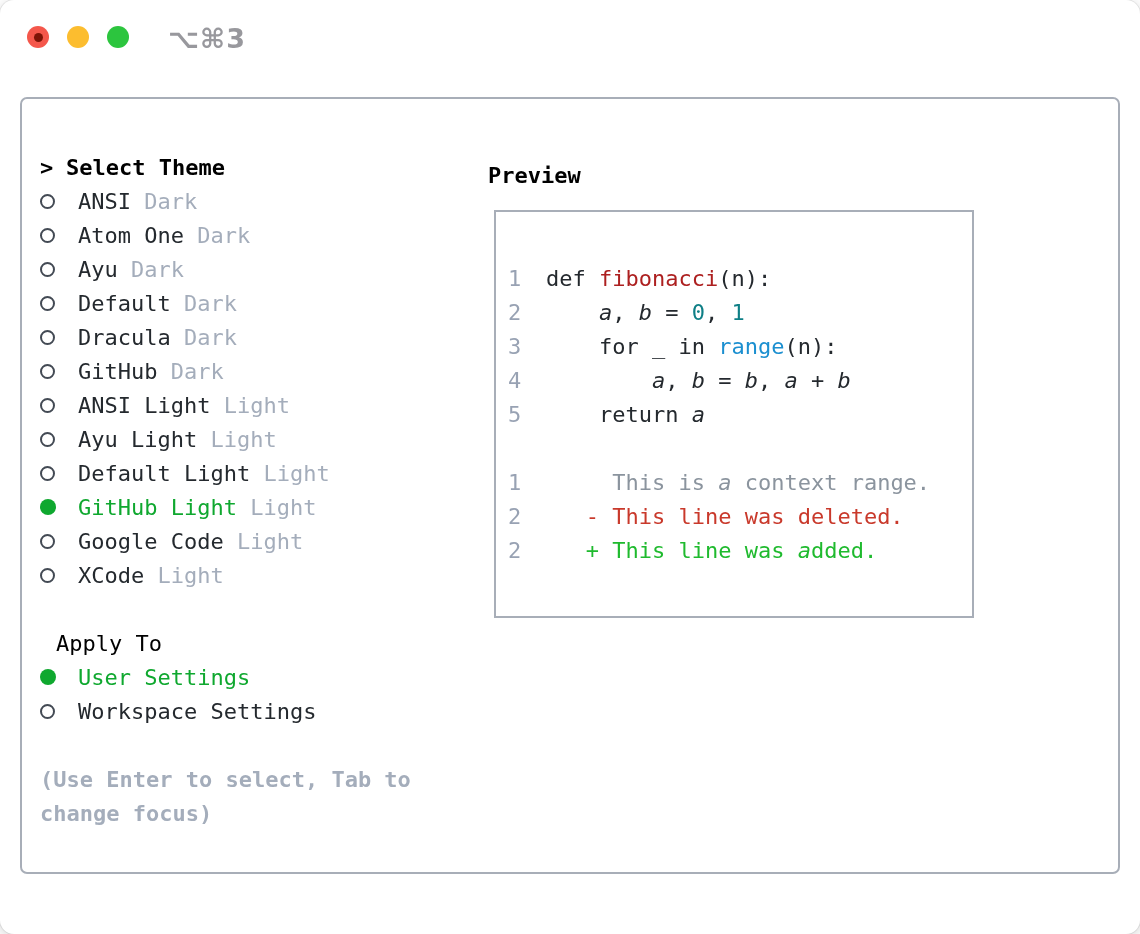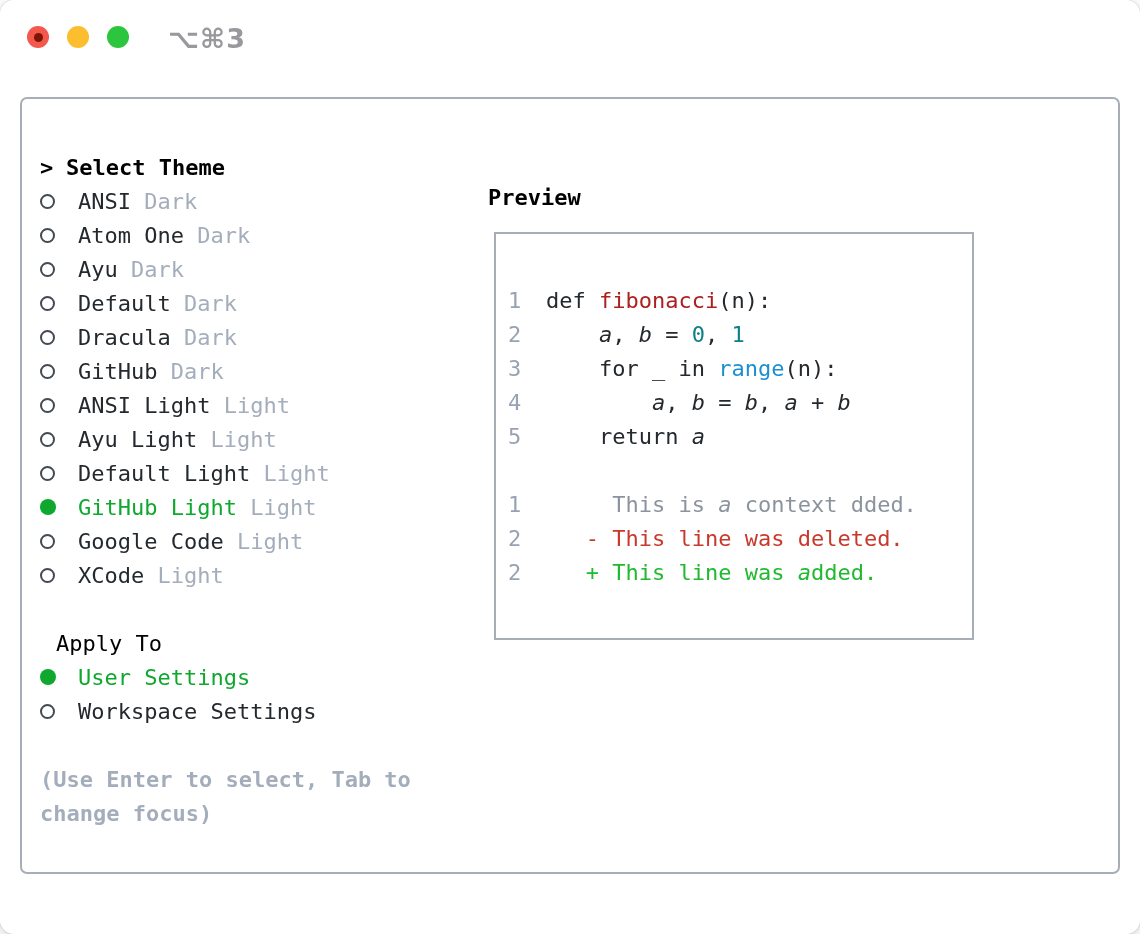--- a/index.html
+++ b/index.html
@@ -28,21 +28,21 @@
     font-family:"DejaVu Sans","Liberation Sans",sans-serif;
     color:#98989d;font-size:27px;font-weight:bold;margin-left:39px;margin-top:-3px;
     letter-spacing:1px;
   }
   
   .panel{
     margin:0 20px;height:777px;border:2px solid var(--border-gray);
     border-radius:7px;display:flex;background:#fff;
   }
   .left-col{width:466px;flex:none;padding:51px 0 0 18px;}
-  .right-col{flex:1;padding:81px 26px 0 0;}
+  .right-col{flex:1;padding:59px 26px 0 0;}
   .row{height:34px;display:flex;align-items:center;white-space:pre;font-size:22px;color:var(--text-dark);}
   .spacer{height:34px;}
   .marker-col{width:26px;flex:none;display:flex;align-items:center;}
   .prompt{font-weight:bold;color:#000;}
   .hdr{font-weight:bold;color:#000;}
   .subhdr{color:#000;}
   .radio{width:15px;height:15px;border-radius:50%;border:2px solid #434a54;}
   .radio.sel{border:none;background:var(--accent-green);width:16px;height:16px;}
   .opt-name{color:var(--text-dark);margin-left:12px;}
   .opt-name.sel{color:var(--accent-green);}
@@ -126,20 +126,20 @@
 
     <div class="right-col">
       <div class="preview-title">Preview</div>
       <div class="preview-box" id="preview-box">
           <div class="pline"><span class="ln">1</span><span class="pcode"><span class="tk">def </span><span class="tfn">fibonacci</span><span class="tp">(n):</span></span></div>
           <div class="pline"><span class="ln">2</span><span class="pcode"><span class="tp">    </span><span class="tv">a</span><span class="tp">, </span><span class="tv">b</span><span class="tp"> = </span><span class="tn">0</span><span class="tp">, </span><span class="tn">1</span></span></div>
           <div class="pline"><span class="ln">3</span><span class="pcode"><span class="tp">    for _ in </span><span class="tc">range</span><span class="tp">(n):</span></span></div>
           <div class="pline"><span class="ln">4</span><span class="pcode"><span class="tp">        </span><span class="tv">a</span><span class="tp">, </span><span class="tv">b</span><span class="tp"> = </span><span class="tv">b</span><span class="tp">, </span><span class="tv">a</span><span class="tp"> + </span><span class="tv">b</span></span></div>
           <div class="pline"><span class="ln">5</span><span class="pcode"><span class="tp">    return </span><span class="tv">a</span></span></div>
           <div class="pline"><span class="ln"></span><span class="pcode"></span></div>
-          <div class="pline"><span class="ln">1</span><span class="pcode"><span class="tx">     This is </span><span class="txv">a</span><span class="tx"> context dded.</span></span></div>
+          <div class="pline"><span class="ln">1</span><span class="pcode"><span class="tx">     This is </span><span class="txv">a</span><span class="tx"> context range.</span></span></div>
           <div class="pline"><span class="ln">2</span><span class="pcode"><span class="td">   - This line was deleted.</span></span></div>
           <div class="pline"><span class="ln">2</span><span class="pcode"><span class="ta">   + This line was </span><span class="tav">a</span><span class="ta">dded.</span></span></div>
         </div>
     </div>
 
   </div>
 </div>
 
 </body></html>

